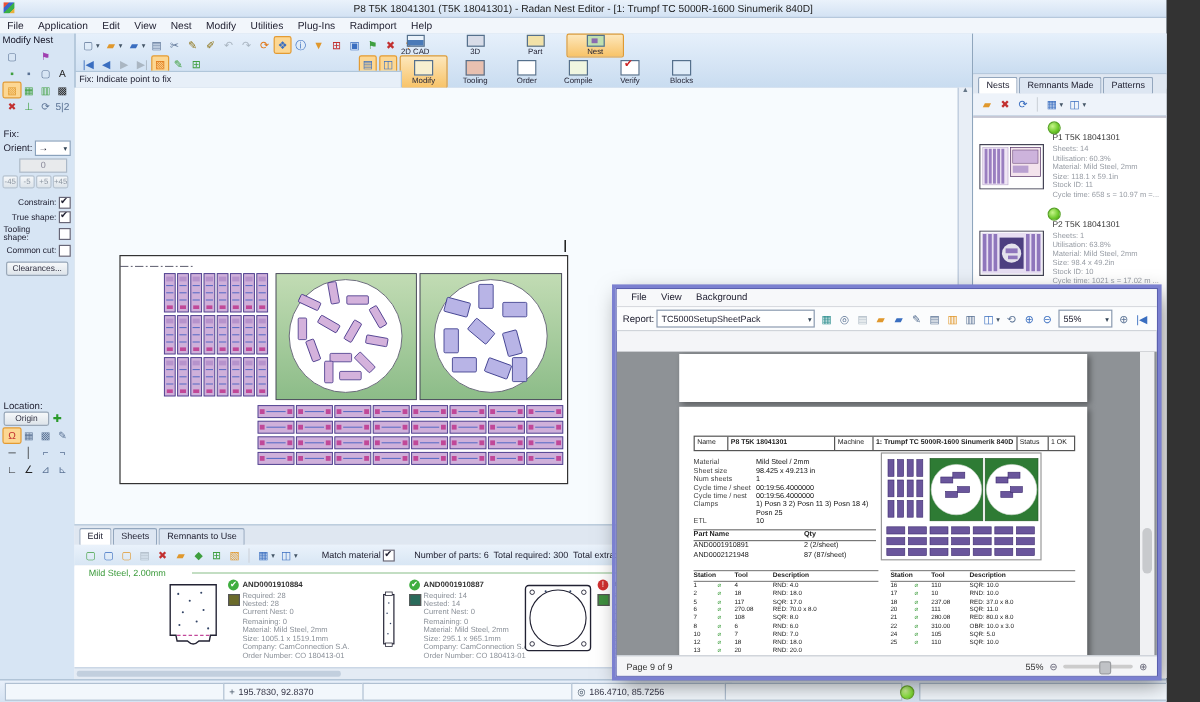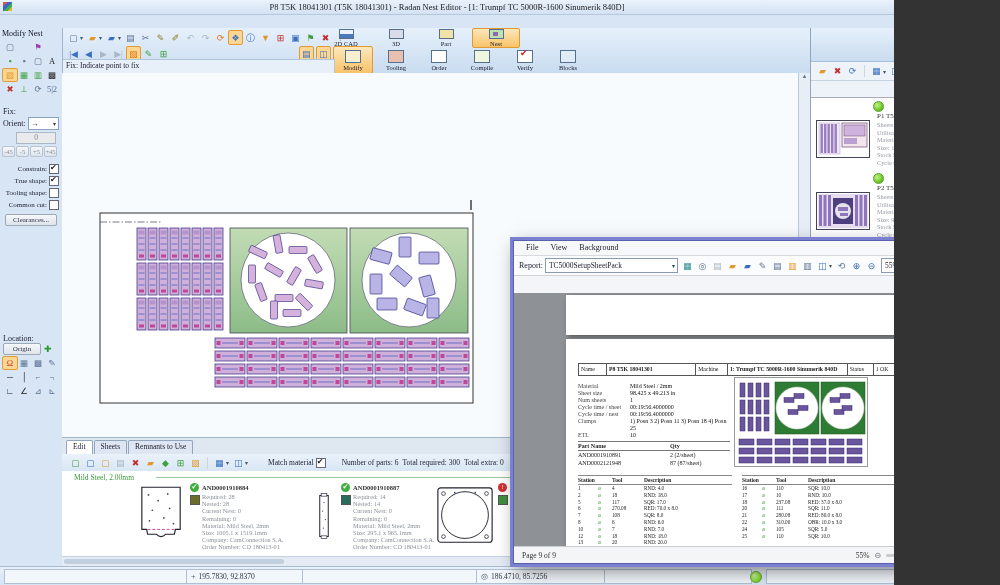--- a/index.html
+++ b/index.html
@@ -1,17 +1,17 @@
 <!DOCTYPE html>
 <html><head>
 <meta charset="utf-8">
 <style>
   html,body{margin:0;padding:0;background:#333;}
-  .screen{position:relative;width:894px;height:585px;overflow:hidden;background:#d7e5f4;
-    font-family:Liberation Serif, serif;color:#223;-webkit-font-smoothing:antialiased;}
+  .screen{position:relative;width:972px;height:585px;overflow:hidden;background:#d7e5f4;
+    font-family:Liberation Sans, sans-serif;color:#223;-webkit-font-smoothing:antialiased;}
   
   .titlebar{position:absolute;left:0;top:0;width:100%;height:14px;
     background:linear-gradient(#eaf2fb,#d3e2f3);border-bottom:1px solid #b6c8dc;
     font-size:8.5px;color:#222;text-align:center;line-height:14px;}
   .app-icon{position:absolute;left:3px;top:2px;width:9px;height:9px;
     background:linear-gradient(135deg,#e8503a 25%,#3a66c8 25% 50%,#3ab04a 50% 75%,#e8b03a 75%);}
   .menubar{position:absolute;left:0;top:15px;width:100%;height:13px;background:#f2f6fb;
     border-bottom:1px solid #c9d6e6;font-size:8.5px;}
   .menu-item{display:inline-block;padding:0 6px;line-height:12px;cursor:default;}
   
@@ -199,20 +199,23 @@
 </head>
 <body>
 
 <div class="screen">
 
   <div class="titlebar">
     <span class="app-icon"></span>
     <span>P8 T5K 18041301 (T5K 18041301) - Radan Nest Editor - [1: Trumpf TC 5000R-1600 Sinumerik 840D]</span>
   </div>
 
+  <div class="menubar">
+    
+  <span class="menu-item">File</span><span class="menu-item">Application</span><span class="menu-item">Edit</span><span class="menu-item">View</span><span class="menu-item">Nest</span><span class="menu-item">Modify</span><span class="menu-item">Utilities</span><span class="menu-item">Plug-Ins</span><span class="menu-item">Radimport</span><span class="menu-item">Help</span></div>
 
   <div class="tb-strip"></div>
   <div class="tb-icons1">
 
   <span class="ti">
         <b class="tig c-slate">▢</b>
         <i class="tid on">▾</i>
       </span>
       <span class="ti">
         <b class="tig c-amber">▰</b>
@@ -540,20 +543,26 @@
           <rect x="315" y="225" width="20" height="12" rx="1" class="cpart2" transform="rotate(0 325 231)"></rect>
           <rect x="343" y="228" width="20" height="12" rx="1" class="cpart2" transform="rotate(20 353 234)"></rect>
           <rect x="361" y="229" width="20" height="12" rx="1" class="cpart2" transform="rotate(90 371 235)"></rect>
         </g>
     </svg>
     <div class="cv-scroll">▲</div>
   </div>
 
   <div class="rpanel">
     <div class="rp-topstrip"></div>
+    <div class="tabs">
+
+    <span class="tab active">Nests</span>
+        <span class="tab">Remnants Made</span>
+        <span class="tab">Patterns</span>
+      </div>
     <div class="rp-toolbar">
       <span class="dlg-icons">
 
       <span class="ti">
             <b class="tig c-amber">▰</b>
           </span>
           <span class="ti">
             <b class="tig c-red">✖</b>
           </span>
           <span class="ti">

